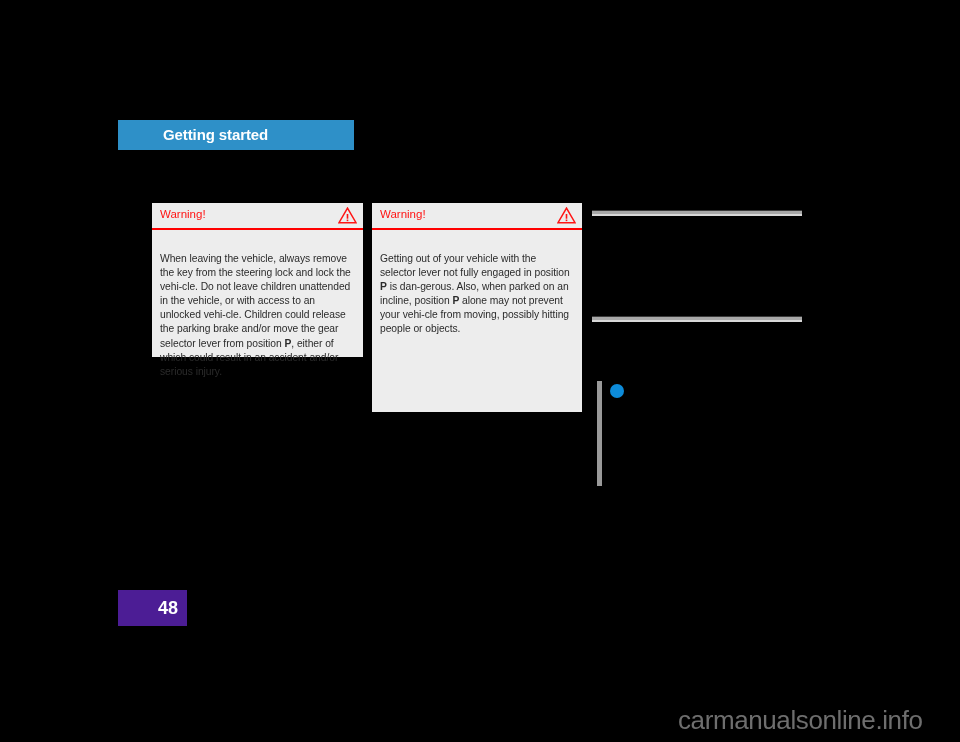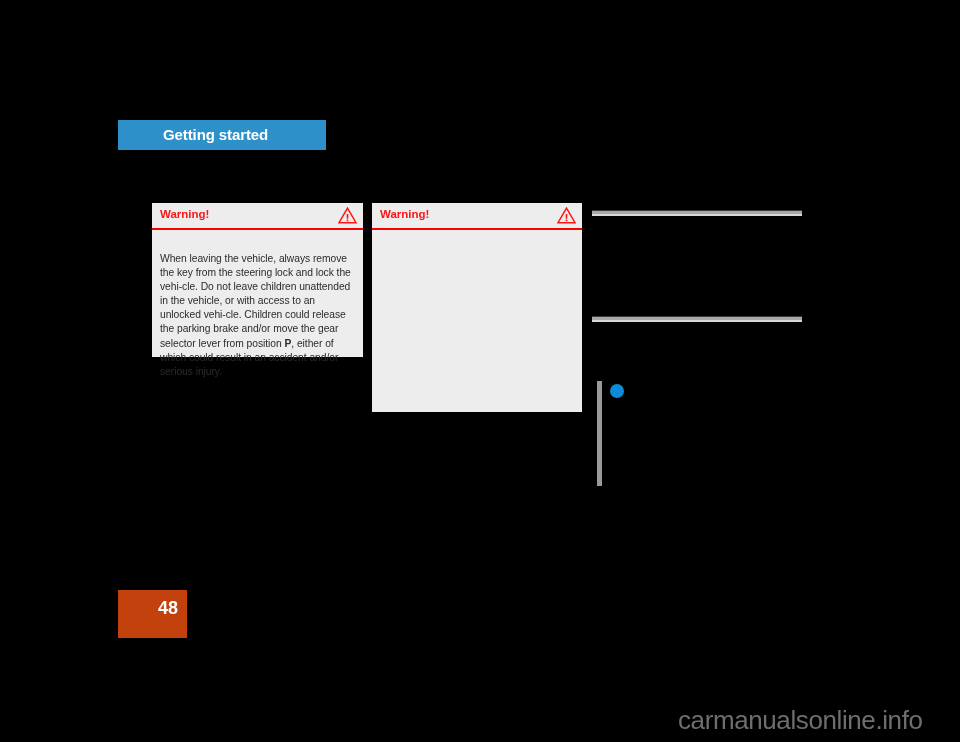--- a/index.html
+++ b/index.html
@@ -13,21 +13,21 @@
     position: relative;
     overflow: hidden;
     font-family: "Liberation Sans", sans-serif;
   }
 
   
   .section-header {
     position: absolute;
     left: 118px;
     top: 120px;
-    width: 208px;
+    width: 236px;
     height: 30px;
     background: #2e90c8;
   }
   .section-header-label {
     position: absolute;
     left: 45px;
     top: 6px;
     color: #ffffff;
     font-size: 15px;
     font-weight: bold;
@@ -57,21 +57,21 @@
     position: relative;
     height: 25px;
     border-bottom: 2px solid #ff0000;
   }
   .warning-title {
     position: absolute;
     left: 8px;
     top: 5px;
     color: #ff1414;
     font-size: 11.5px;
-    font-weight: bold;
+    font-weight: normal;
   }
   .warning-triangle {
     position: absolute;
     right: 6px;
     top: 4px;
     width: 19px;
     height: 17px;
   }
   .warning-body {
     padding: 22px 8px 0 8px;
@@ -119,22 +119,22 @@
     border-radius: 50%;
     background: #0d8bd9;
   }
 
   
   .page-number-box {
     position: absolute;
     left: 118px;
     top: 590px;
     width: 69px;
-    height: 48px;
-    background: #c2410c;
+    height: 36px;
+    background: #4c1d95;
   }
   .page-number-label {
     position: absolute;
     left: 0;
     right: 9px;
     top: 8px;
     text-align: right;
     color: #ffffff;
     font-size: 18px;
     font-weight: bold;
@@ -179,20 +179,21 @@
     <span class="warning-title">Warning!</span>
     <span class="warning-triangle">
       <svg viewBox="0 0 20 18" width="19" height="17" aria-hidden="true">
         <path d="M10 1.2 L19 16.6 L1 16.6 Z" fill="none" stroke="#ff1414" stroke-width="1.6" stroke-linejoin="miter"></path>
         <rect x="9.15" y="7.4" width="1.7" height="5.0" fill="#ff1414"></rect>
         <rect x="9.15" y="13.3" width="1.7" height="1.7" fill="#ff1414"></rect>
       </svg>
     </span>
   </div>
   <div class="warning-body">
+    <p>Getting out of your vehicle with the selector lever not fully engaged in position <b>P</b> is dan-gerous. Also, when parked on an incline, position <b>P</b> alone may not prevent your vehi-cle from moving, possibly hitting people or objects.</p>
   </div>
 </div>
 
 <div class="rule-h rule-h-1"></div>
 <div class="rule-h rule-h-2"></div>
 <div class="rule-v"></div>
 <div class="marker-dot"></div>
 
 <div class="page-number-box">
   <span class="page-number-label">48</span>

